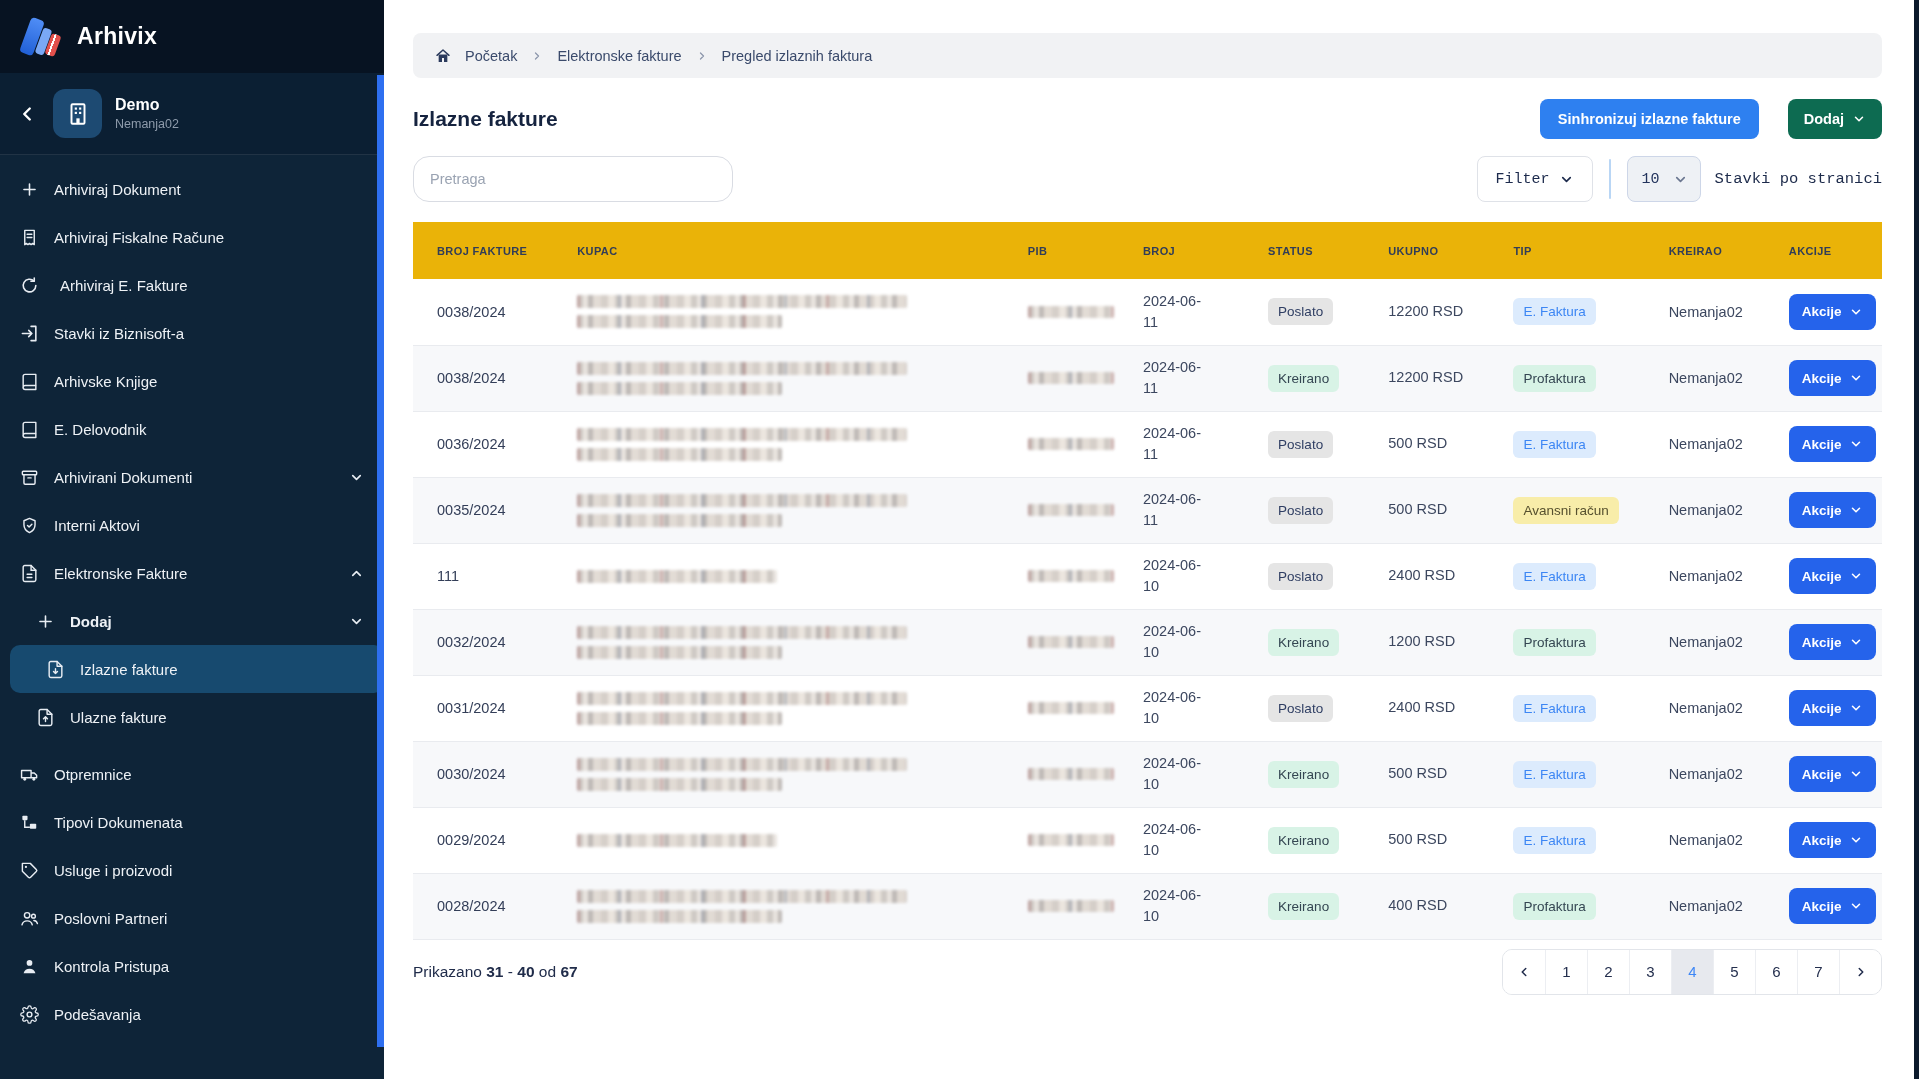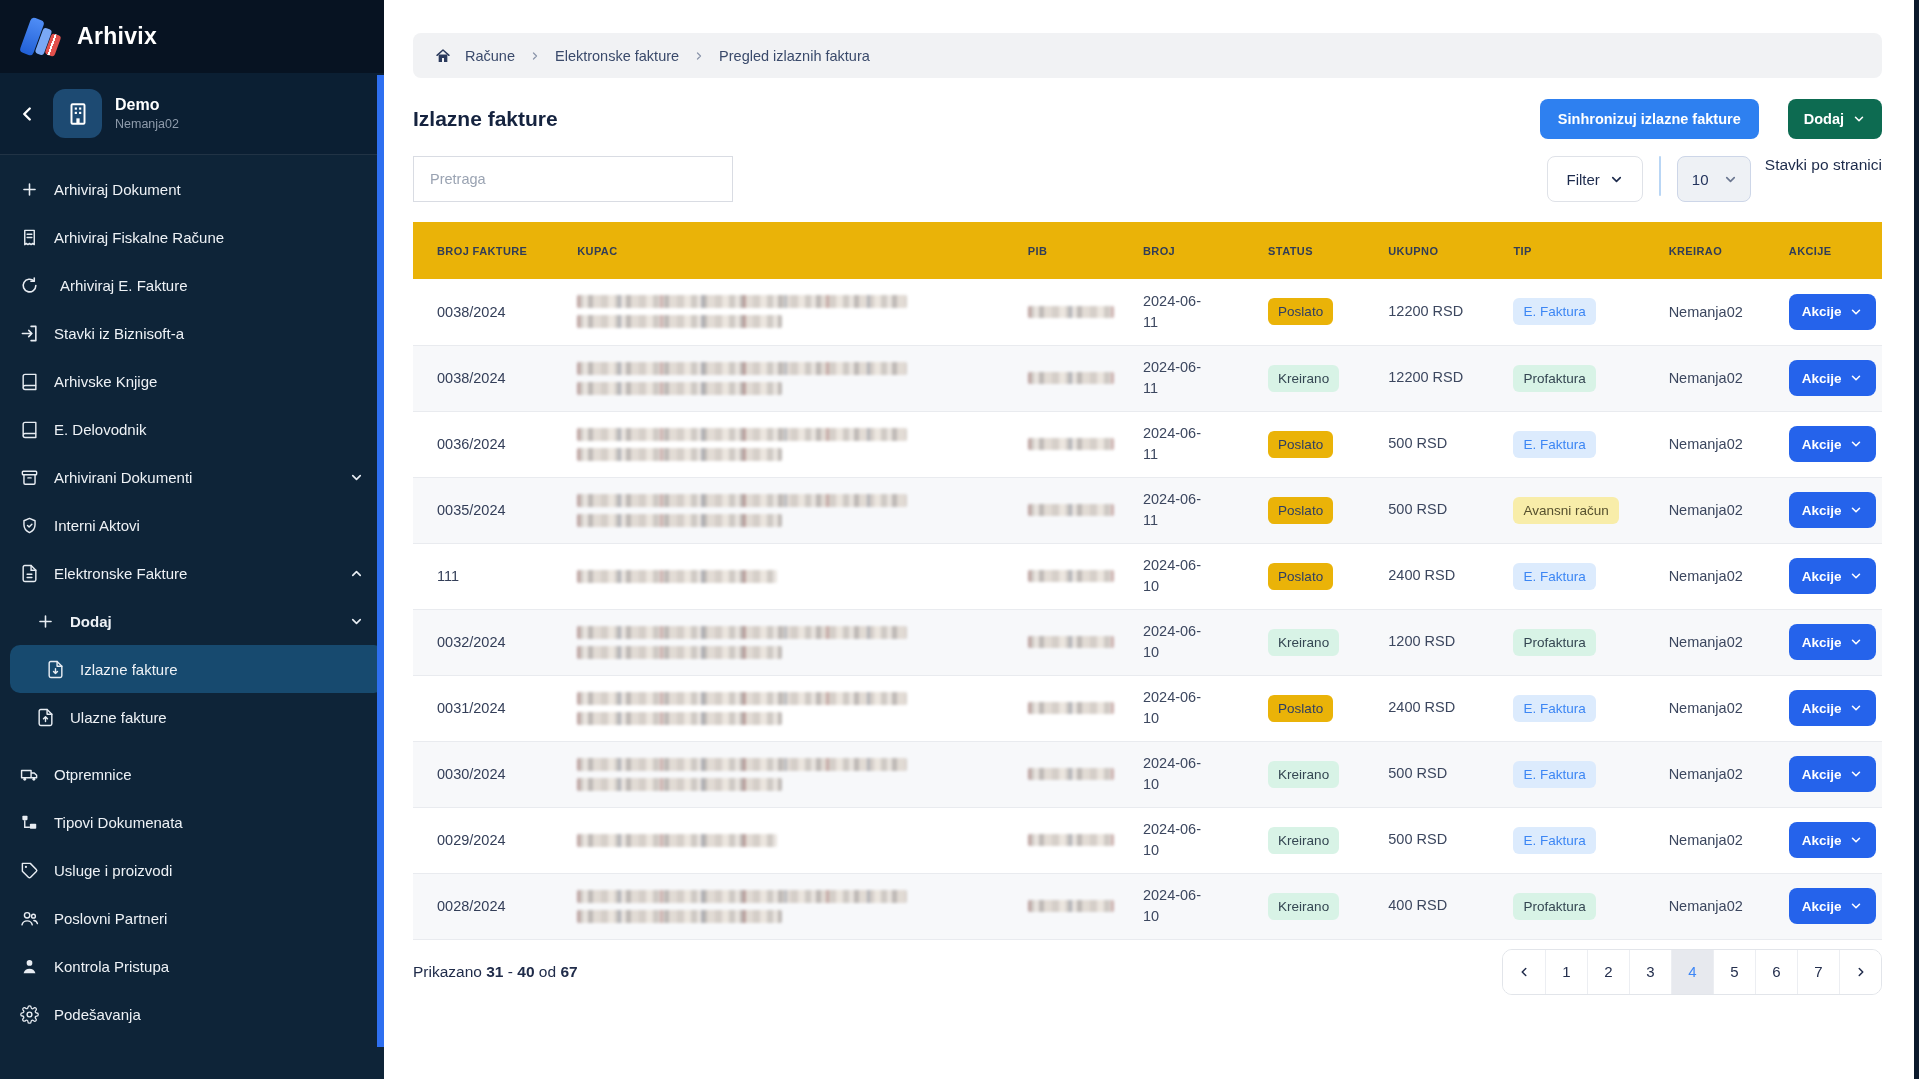--- a/index.html
+++ b/index.html
@@ -44,23 +44,23 @@
   .bc-home { color:#2b3a5c; display:flex; }
 
   .title-row { margin-top:21px; display:flex; align-items:center; }
   .page-title { font-size:21px; font-weight:800; color:#15233f; }
   .title-actions { margin-left:auto; display:flex; gap:29px; }
   .btn { border:none; border-radius:8px; font-size:14.5px; font-weight:bold; cursor:pointer; display:flex; align-items:center; gap:8px; font-family:inherit; }
   .btn-sync { background:#2e80f0; color:#fff; padding:0 18px; height:40px; }
   .btn-add  { background:#0d6b51; color:#fff; padding:0 16px; height:40px; }
 
   .control-row { margin-top:17px; display:flex; align-items:center; }
-  .search-input { width:320px; height:46px; border:1px solid #d9dce3; border-radius:0; padding:0 16px; font-size:14.5px; color:#2c3a58; font-family:inherit; background:#fff; }
+  .search-input { width:320px; height:46px; border:1px solid #d9dce3; border-radius:16px; padding:0 16px; font-size:14.5px; color:#2c3a58; font-family:inherit; background:#fff; }
   .search-input::placeholder { color:#9aa3b2; }
-  .control-right { margin-left:auto; display:flex; align-items:flex-start; }
+  .control-right { margin-left:auto; display:flex; align-items:center;font-family:Liberation Mono, monospace; }
   .btn-filter { background:#fff; border:1px solid #dfe2e8; border-radius:8px; height:46px; padding:0 18px; color:#1d2b4d; font-size:15px; font-weight:500; display:flex; align-items:center; gap:9px; cursor:pointer; font-family:inherit; }
   .vdiv { width:2px; height:40px; background:#b9d6f5; margin:0 16px; border-radius:2px; }
   .page-size { width:74px; height:46px; background:#eef1f5; border:1px solid #cdd6e8; border-radius:8px; display:flex; align-items:center; justify-content:space-between; padding:0 12px 0 14px; color:#22335c; font-size:15px; cursor:pointer; }
   .page-size .chev { color:#6b7790; display:flex; }
   .page-size-label { margin-left:14px; font-size:15.5px; color:#1c2a4a; }
 
   
   .tbl { margin-top:20px; width:100%; border-collapse:collapse; table-layout:fixed; }
   .tbl col.c1{width:140px} .tbl col.c2{width:450px} .tbl col.c3{width:115px} .tbl col.c4{width:125px}
   .tbl col.c5{width:120px} .tbl col.c6{width:125px} .tbl col.c7{width:155px} .tbl col.c8{width:120px} .tbl col.c9{width:117px}
@@ -75,21 +75,21 @@
   .blur { height:13px; border-radius:2px; filter:blur(1.6px); opacity:.85;
     background-image:
       repeating-linear-gradient(90deg, rgba(151,88,88,.45) 0 3px, transparent 3px 41px, rgba(108,122,146,.4) 41px 44px, transparent 44px 83px),
       repeating-linear-gradient(90deg,#c8c2bc 0 6px,#e6e0da 6px 11px,#b5afab 11px 16px,#ded6ce 16px 24px,#cfc7c0 24px 31px,#e9e2da 31px 38px); }
   .blur.l1 { width:330px; }
   .blur.l2 { width:205px; }
   .blur.lone { width:200px; }
   .blur.pib { width:86px; height:12px; }
 
   .badge { display:inline-block; padding:6px 10px; border-radius:6px; font-size:13.5px; white-space:nowrap; }
-  .v-info    { background:#eab308; color:#2f3e63; }
+  .v-info    { background:#e5e5e5; color:#2f3e63; }
   .v-success { background:#d8f3e6; color:#344652; }
   .v-link    { background:#dcebfd; color:#3c86f4; }
   .v-warning { background:#f8eda9; color:#56502e; }
 
   .akcije-btn { background:#2563eb; color:#fff; border:none; border-radius:8px; height:36px; padding:0 13px; font-size:13.5px; font-weight:bold; display:flex; align-items:center; gap:7px; cursor:pointer; font-family:inherit; }
 
   
   .footer-row { margin-top:9px; display:flex; align-items:center; }
   .shown-text { font-size:15.5px; color:#202c4a; }
   .shown-text b { font-weight:bold; }
@@ -398,21 +398,21 @@
   </aside>
 
   <main class="main">
 
     <div class="breadcrumb">
       <span class="bc-home">
           <svg class="ic" style="width:16px;height:16px">
             <use href="#i-home"></use>
           </svg>
         </span>
-      <span class="crumb">Račune</span>
+      <span class="crumb">Početak</span>
       <span class="crumb-sep">
           <svg style="width:12px;height:12px">
             <use href="#i-chev-right"></use>
           </svg>
         </span>
       <span class="crumb">Elektronske fakture</span>
       <span class="crumb-sep">
           <svg style="width:12px;height:12px">
             <use href="#i-chev-right"></use>
           </svg>

